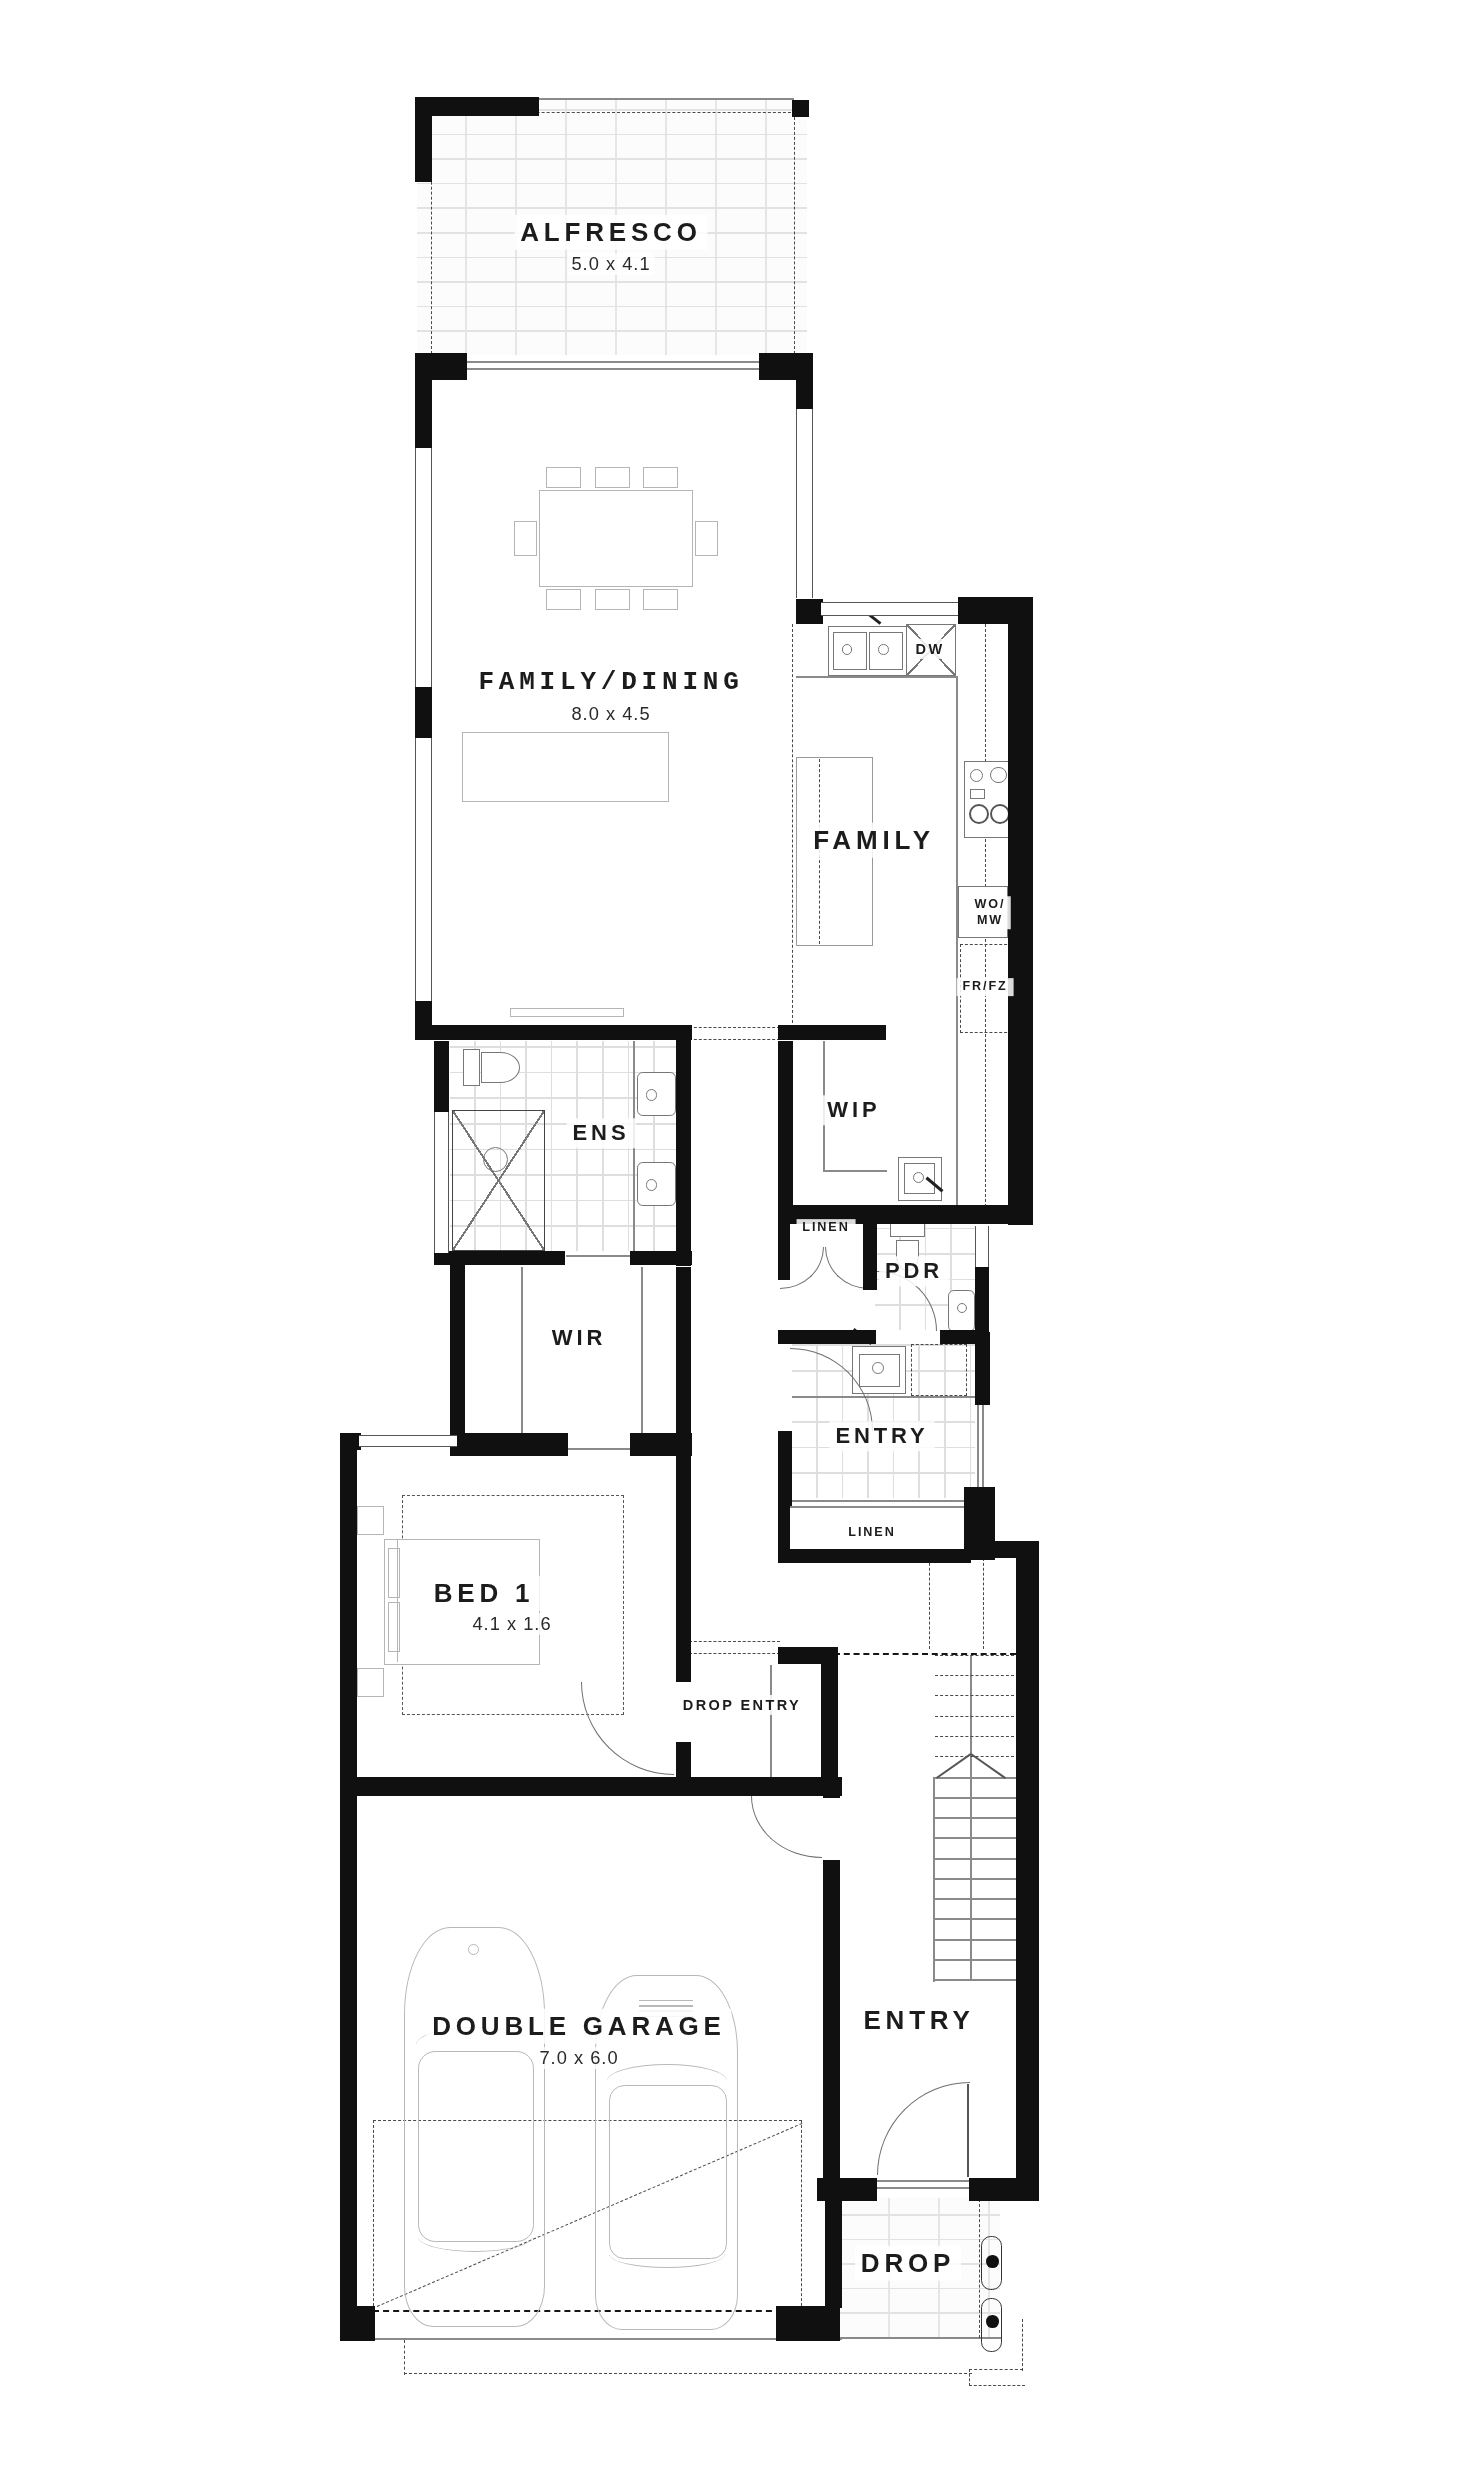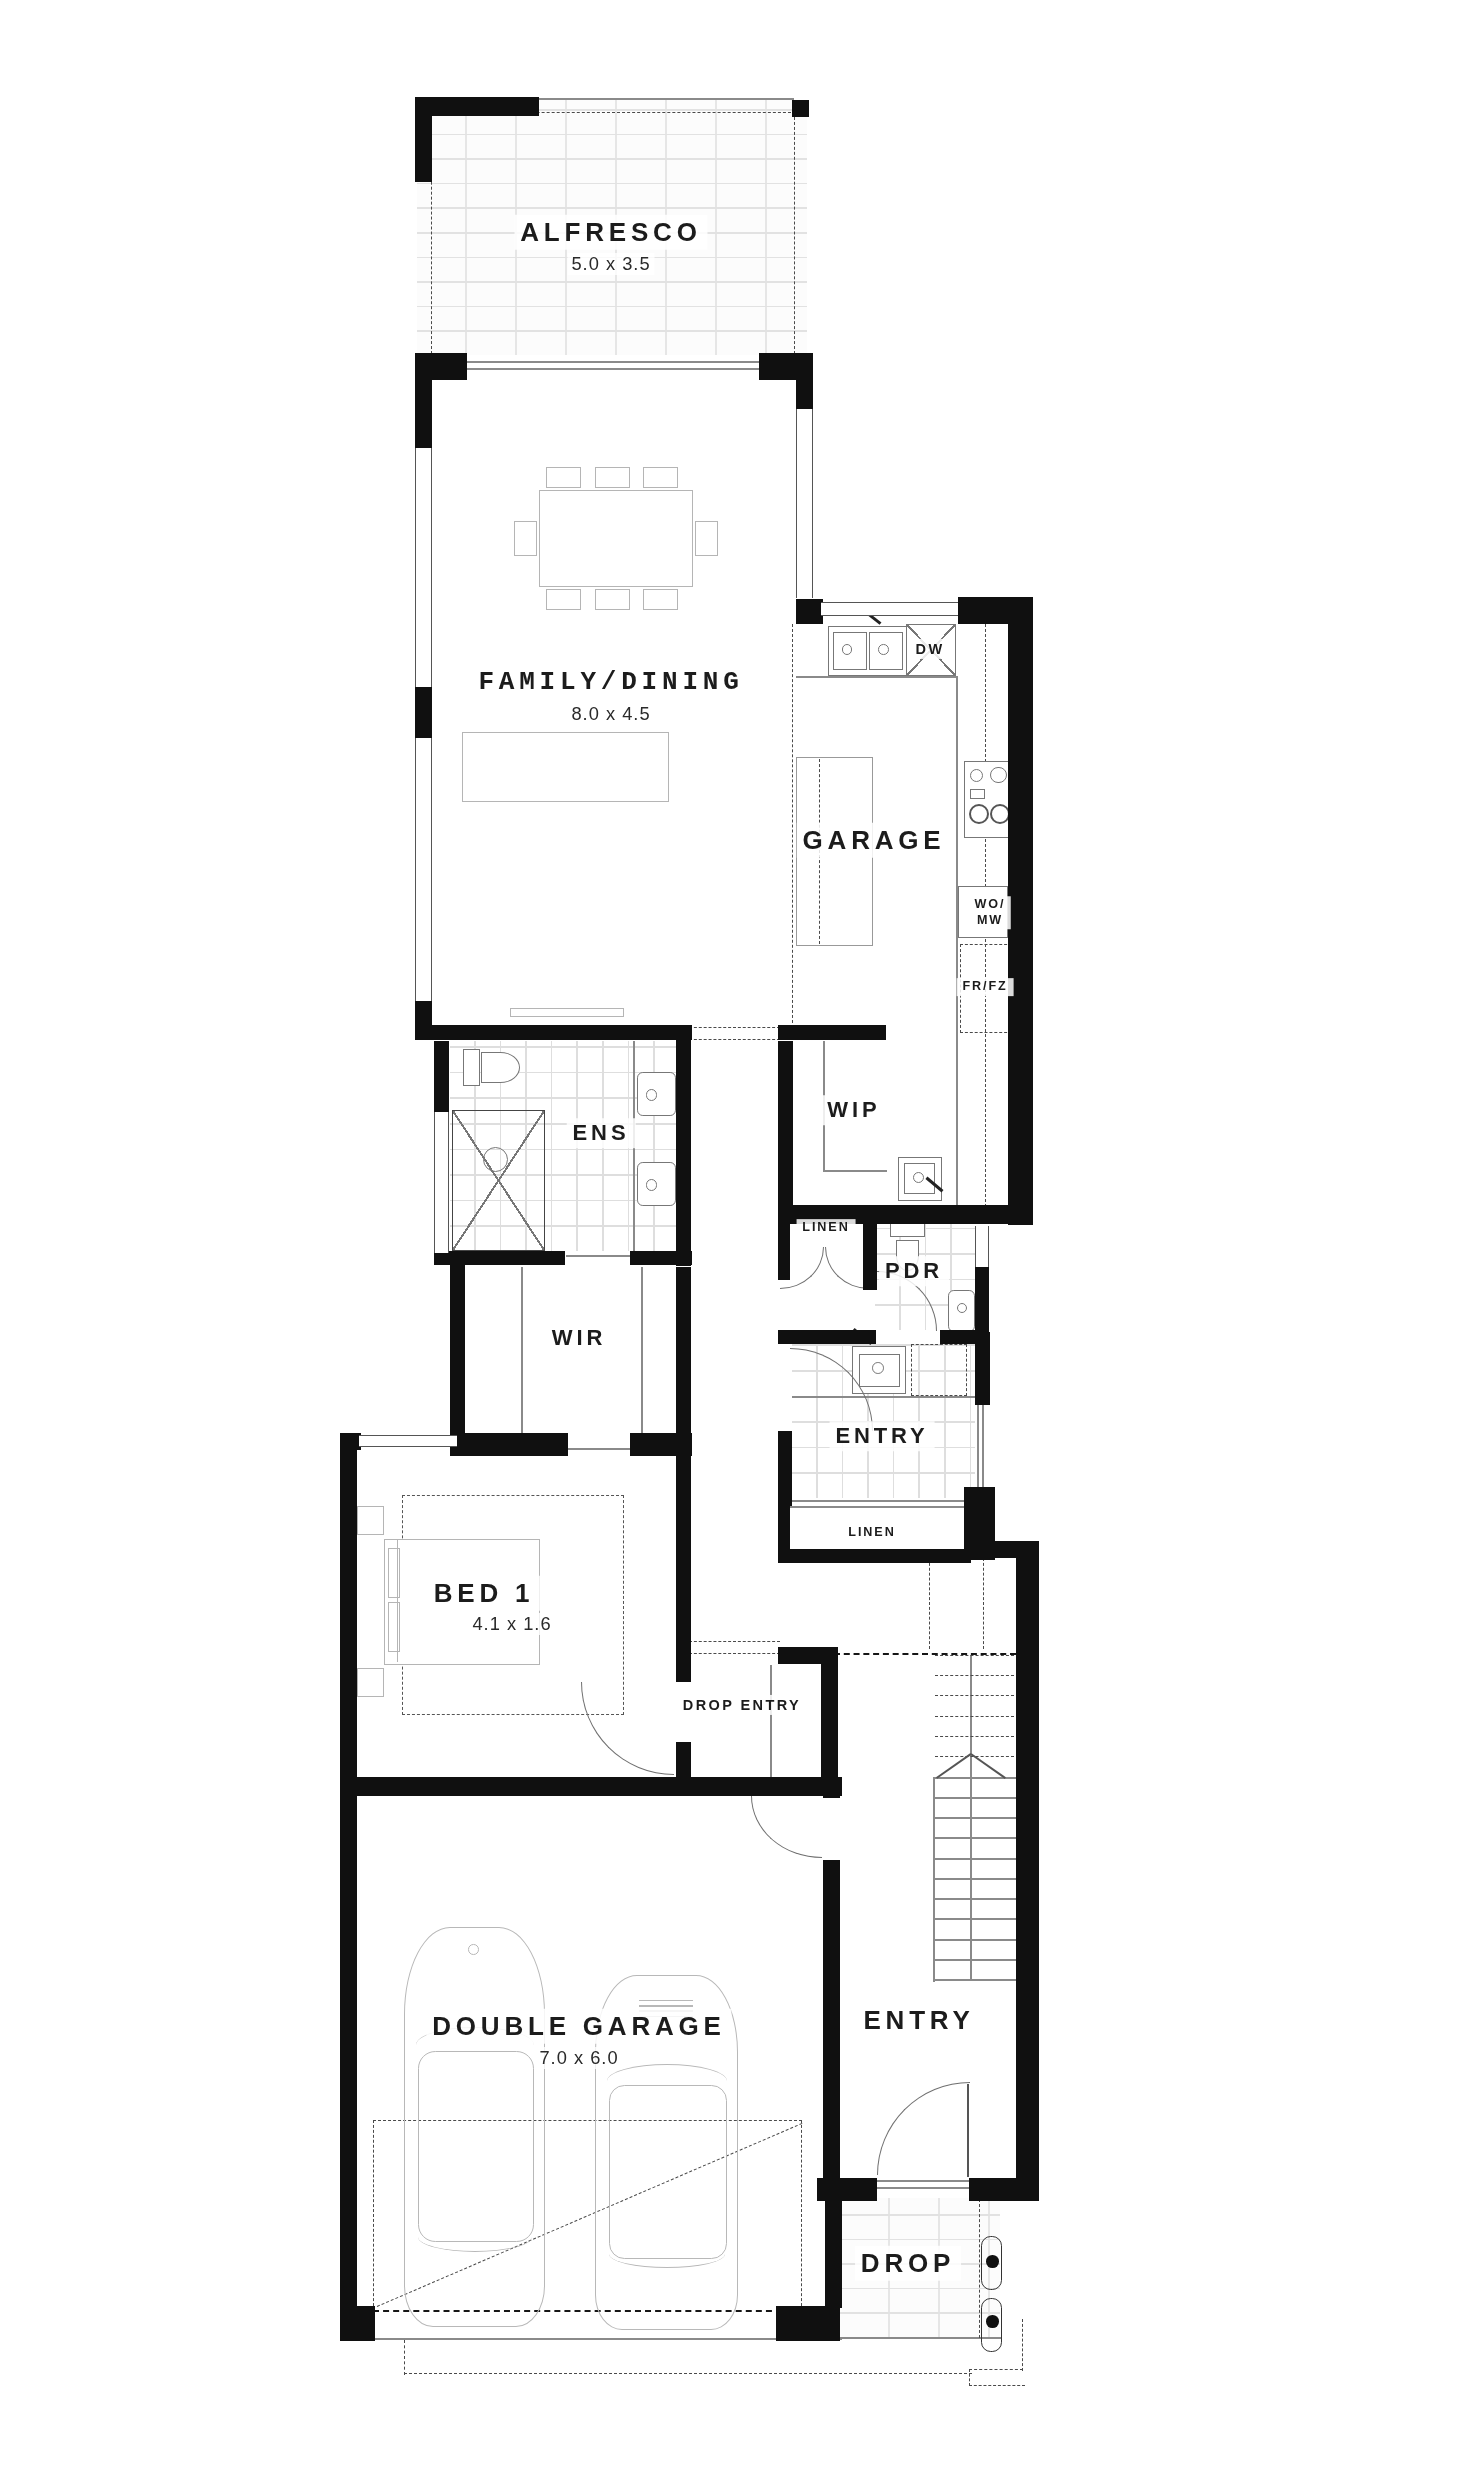--- a/index.html
+++ b/index.html
@@ -155,24 +155,24 @@
   <div class="arc arc-bl" style="left:581px;top:1682px;width:93px;height:93px;"></div>
   <div class="arc arc-tl" style="left:877px;top:2082px;width:93px;height:93px;"></div>
   <div class="ln" style="left:967px;top:2084px;width:1.9px;height:93px;background:#555;"></div>
   <div class="arc arc-bl" style="left:751px;top:1796px;width:71px;height:62px;"></div>
   <div class="arc arc-tr" style="left:790px;top:1348px;width:83px;height:83px;"></div>
   <div class="arc arc-tr" style="left:877px;top:1271px;width:60px;height:60px;"></div>
   <div class="arc arc-br" style="left:780px;top:1247px;width:44px;height:42px;"></div>
   <div class="arc arc-bl" style="left:825px;top:1247px;width:44px;height:42px;"></div>
 
   <div class="lbl lbl-lg" style="left:611px;top:232px;">ALFRESCO</div>
-  <div class="dim" style="left:611px;top:264px;">5.0 x 3.5</div>
+  <div class="dim" style="left:611px;top:264px;">5.0 x 4.1</div>
   <div class="lbl lbl-lg" style="left:611px;top:682px;font-family:Liberation Mono, monospace;">FAMILY/DINING</div>
   <div class="dim" style="left:611px;top:714px;">8.0 x 4.5</div>
-  <div class="lbl lbl-lg" style="left:874px;top:840px;">GARAGE</div>
+  <div class="lbl lbl-lg" style="left:874px;top:840px;">FAMILY</div>
   <div class="lbl lbl-md" style="left:854px;top:1110px;">WIP</div>
   <div class="lbl lbl-md" style="left:601px;top:1133px;">ENS</div>
   <div class="lbl lbl-md" style="left:579px;top:1338px;">WIR</div>
   <div class="lbl lbl-xs" style="left:826px;top:1228px;">LINEN</div>
   <div class="lbl lbl-md" style="left:914px;top:1271px;">PDR</div>
   <div class="lbl lbl-md" style="left:882px;top:1436px;">ENTRY</div>
   <div class="lbl lbl-xs" style="left:872px;top:1533px;">LINEN</div>
   <div class="lbl lbl-lg" style="left:484px;top:1593px;">BED 1</div>
   <div class="dim" style="left:512px;top:1624px;">4.1 x 1.6</div>
   <div class="lbl lbl-sm" style="left:742px;top:1705px;">DROP ENTRY</div>

